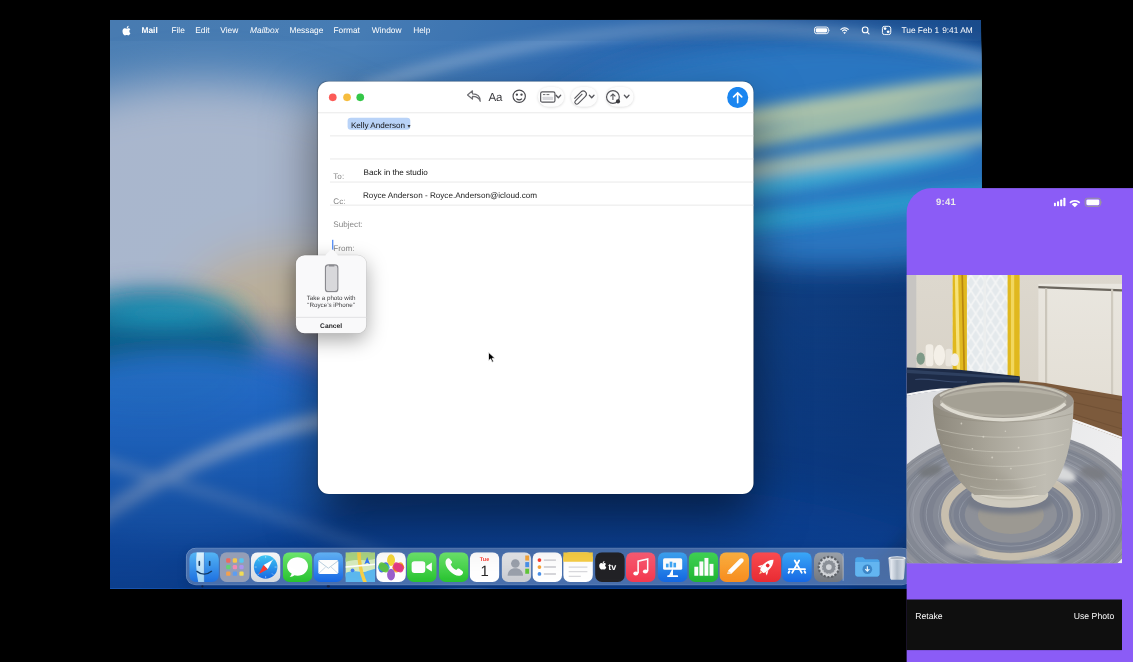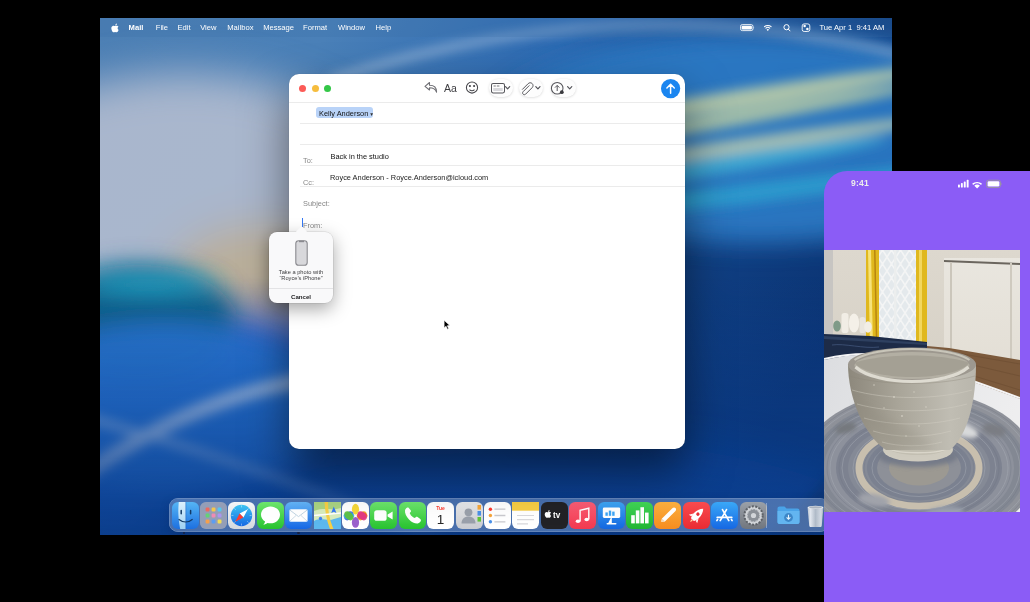--- a/index.html
+++ b/index.html
@@ -84,39 +84,39 @@
  <rect width="792" height="19" fill="#3d6ea8" opacity=".25"></rect>
 </svg>
 <div id="menubar">
  <svg style="position:absolute;left:10.8px;top:4.5px" width="8" height="10" viewBox="0 0 8 10">
           <path fill="#fff" d="M6.6 5.3c0-1.1.9-1.7 1-1.7-.6-.8-1.4-.9-1.7-.9-.7-.1-1.4.4-1.7.4-.4 0-.9-.4-1.5-.4C1.9 2.7 1.1 3.1.7 3.8c-.8 1.3-.2 3.3.5 4.4.4.5.8 1.1 1.4 1.1.6 0 .8-.4 1.5-.4.7 0 .9.4 1.5.4.6 0 1-.5 1.4-1.1.4-.6.6-1.2.6-1.2s-1-.4-1-1.7zM5.5 1.9c.3-.4.5-.9.5-1.4-.5 0-1 .3-1.3.7-.3.3-.5.9-.5 1.4.5 0 1-.3 1.3-.7z"></path>
         </svg>
  <div class="mtxt" style="left:28.6px;font-weight:700;">Mail</div>
  <div class="mtxt" style="left:55.8px;">File</div>
  <div class="mtxt" style="left:77.5px;">Edit</div>
  <div class="mtxt" style="left:100.2px;">View</div>
- <div class="mtxt" style="left:127.3px;">Mailbox</div>
+ <div class="mtxt" style="left:127.3px;font-style:italic;">Mailbox</div>
  <div class="mtxt" style="left:163.2px;">Message</div>
  <div class="mtxt" style="left:203.1px;">Format</div>
  <div class="mtxt" style="left:238.0px;">Window</div>
  <div class="mtxt" style="left:275.6px;">Help</div>
  <svg style="position:absolute;left:640px;top:5px" width="150" height="9" viewBox="0 0 150 9">
   <rect x="0.5" y="1.6" width="12.5" height="6" rx="1.8" fill="none" stroke="#fff" stroke-width="0.9" opacity=".95"></rect>
   <rect x="1.6" y="2.7" width="10.3" height="3.8" rx="1" fill="#fff"></rect>
   <path d="M13.6 3.5 Q14.8 4.6 13.6 5.7 Z" fill="#fff" opacity=".8"></path>
   <path d="M24.5 3.7 C26.3 2 29.3 2 31.1 3.7 M25.9 5.1 C27.1 4 28.5 4 29.7 5.1 M27.3 6.6 L27.8 7.1 L28.3 6.6" stroke="#fff" stroke-width="1.1" fill="none" stroke-linecap="round"></path>
   <circle cx="46.5" cy="4.2" r="2.6" fill="none" stroke="#fff" stroke-width="1"></circle>
   <path d="M48.4 6.2 L50 7.9" stroke="#fff" stroke-width="1" stroke-linecap="round"></path>
   <g>
             <rect x="62.2" y="0.9" width="7.6" height="7.6" rx="2" fill="none" stroke="#fff" stroke-width="0.9"></rect>
             <circle cx="64.6" cy="3.0" r="1.25" fill="#fff"></circle>
             <circle cx="67.4" cy="5.9" r="1.25" fill="#fff"></circle>
           </g>
  </svg>
- <div class="mtxt" style="left:719.5px;">Tue Apr 1</div>
+ <div class="mtxt" style="left:719.5px;">Tue Feb 1</div>
  <div class="mtxt" style="left:756.5px;">9:41 AM</div>
 </div>
 <div id="dock"></div>
 <div class="dot" style="left:82.8px;"></div>
 <div class="dot" style="left:197.4px;"></div>
 <svg class="dk" style="left:71.5px" viewBox="0 0 27 27">
         <defs>
           <linearGradient id="fnd" x1="0" y1="0" x2="0" y2="1">
             <stop offset="0" stop-color="#55b5f5"></stop>
             <stop offset="1" stop-color="#1d70e0"></stop>
@@ -589,14 +589,18 @@
           <circle cx="50" cy="135" r="0.8"></circle>
           <circle cx="70" cy="147" r="0.9"></circle>
           <circle cx="90" cy="142" r="0.7"></circle>
           <circle cx="102" cy="157" r="0.8"></circle>
           <circle cx="78" cy="166" r="0.9"></circle>
           <circle cx="60" cy="158" r="0.7"></circle>
           <circle cx="95" cy="176" r="0.8"></circle>
           <circle cx="82" cy="186" r="0.7"></circle>
         </g>
  </svg>
+ <div id="pbtns">
+   <div class="pbt" style="left:8px;">Retake</div>
+   <div class="pbt" style="right:7px;">Use Photo</div>
+ </div>
 </div>
 </div>
 
 </body></html>

